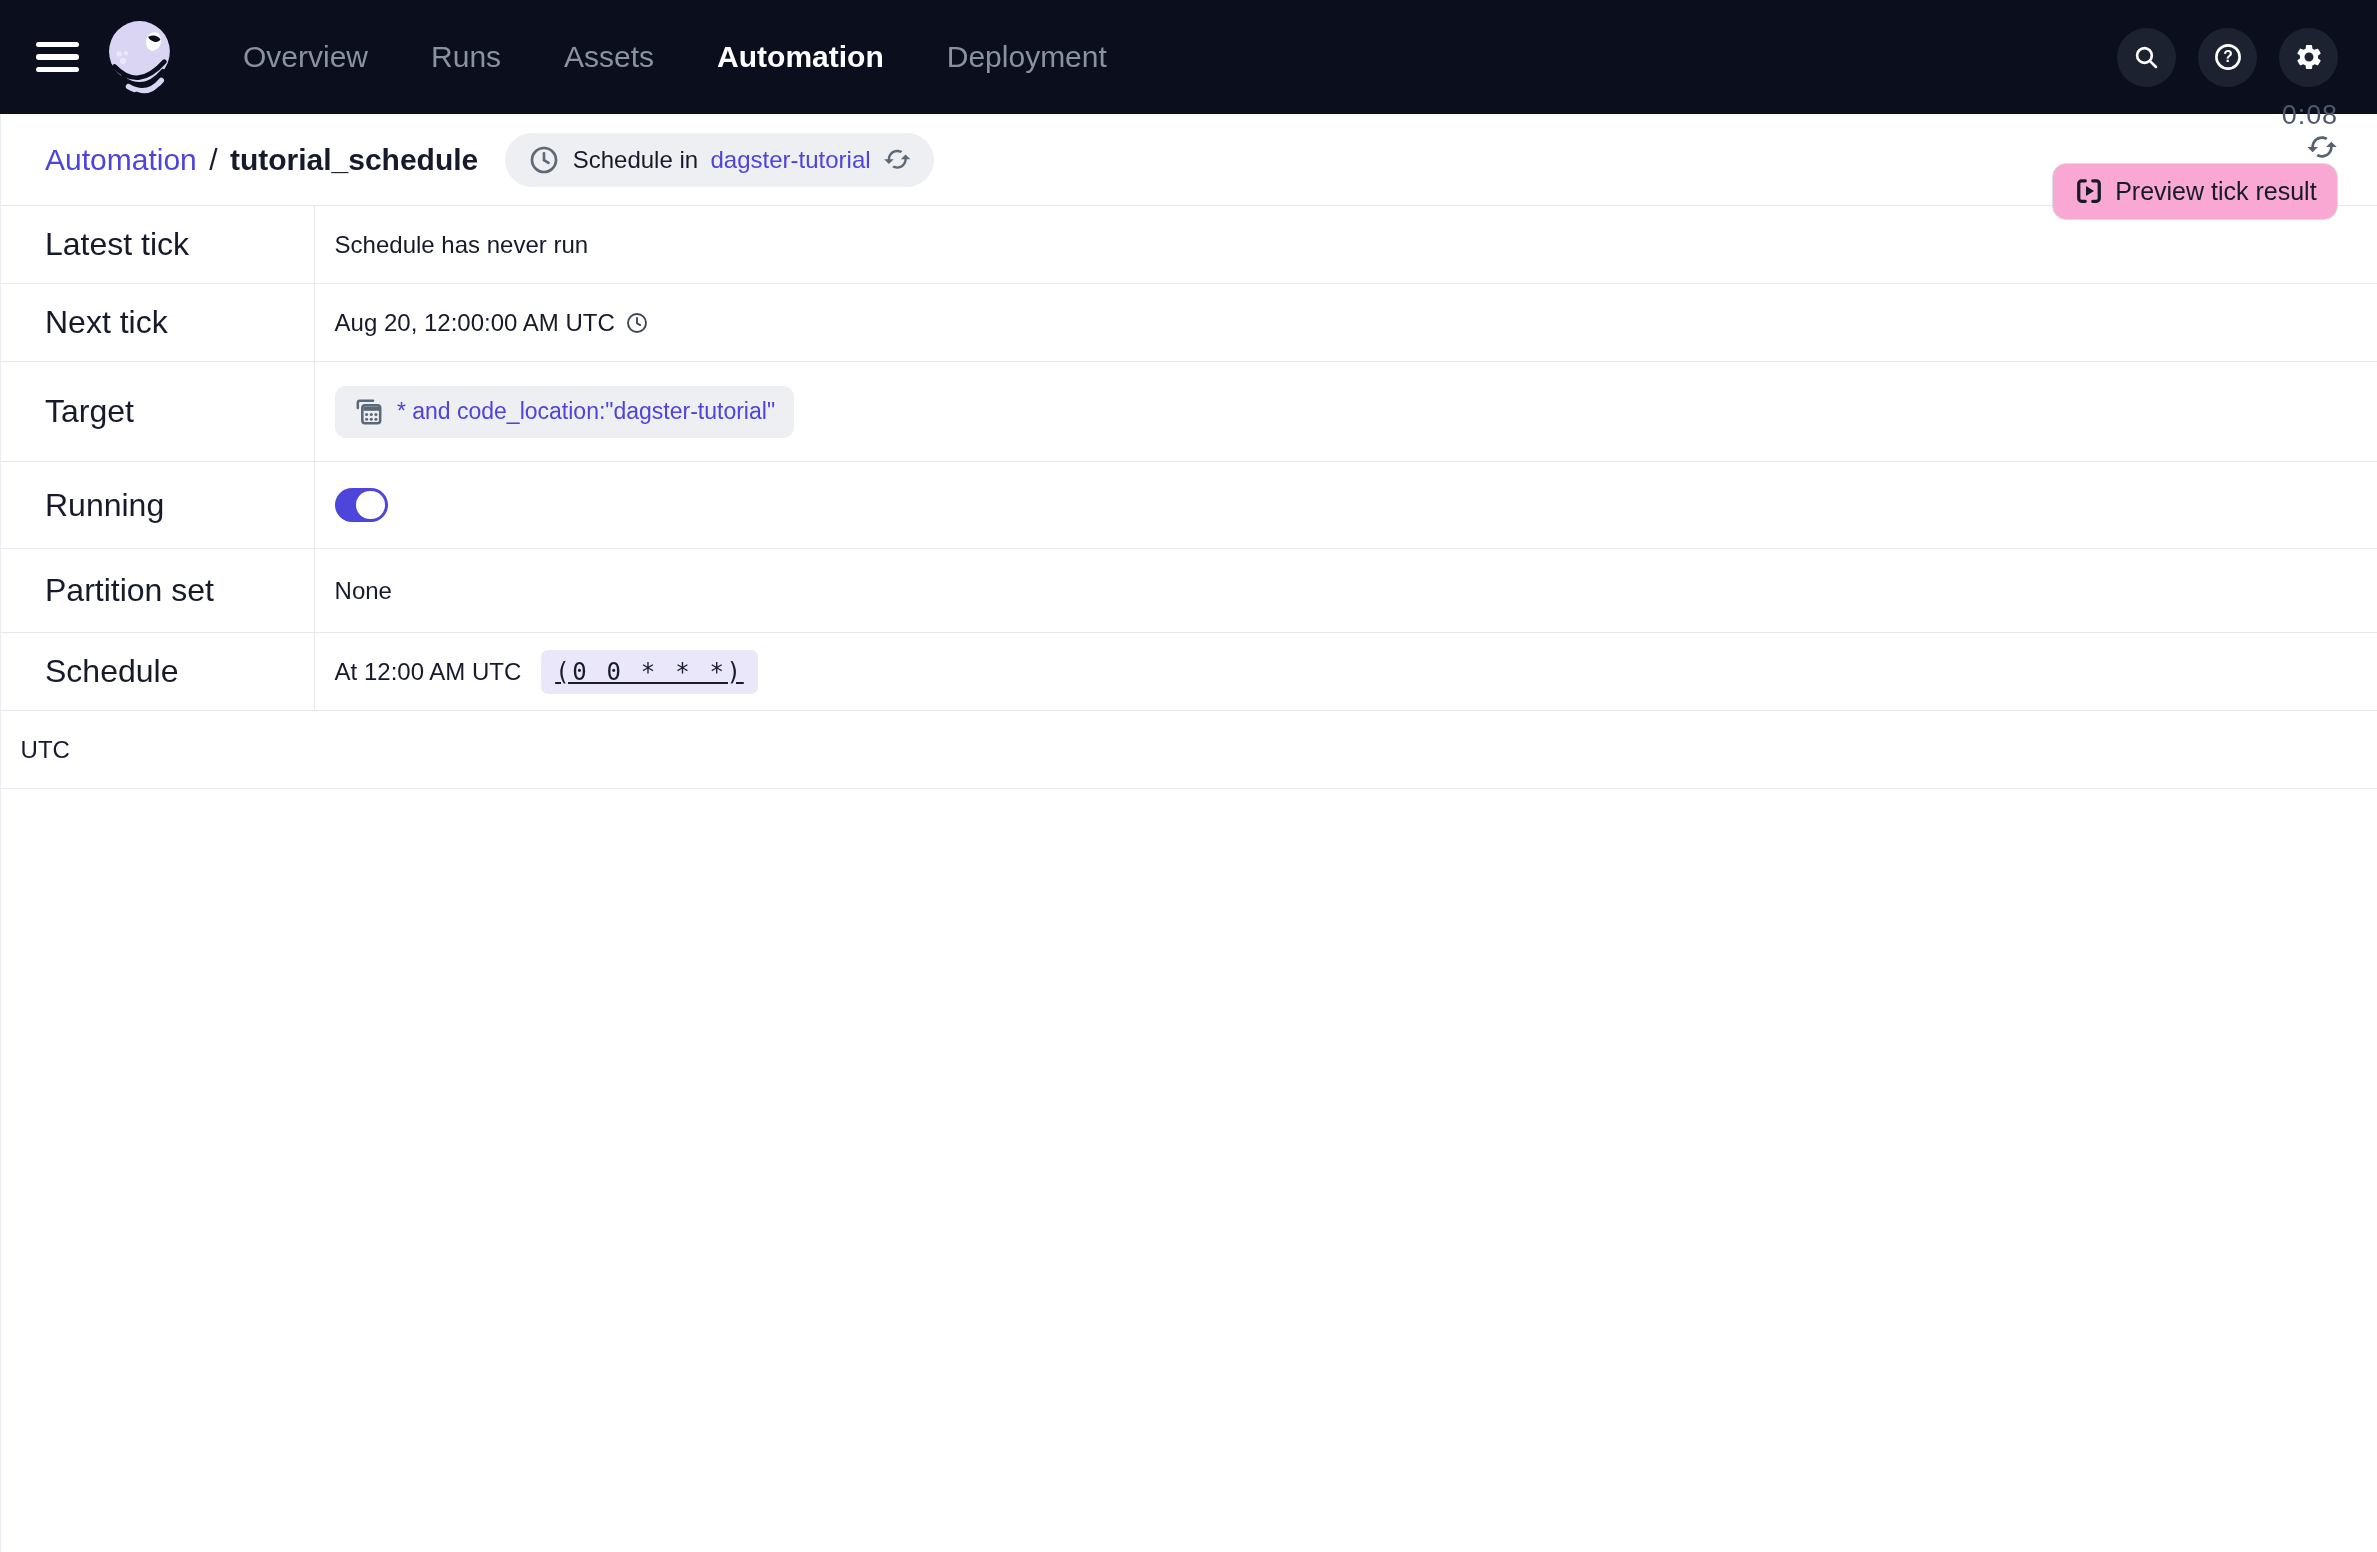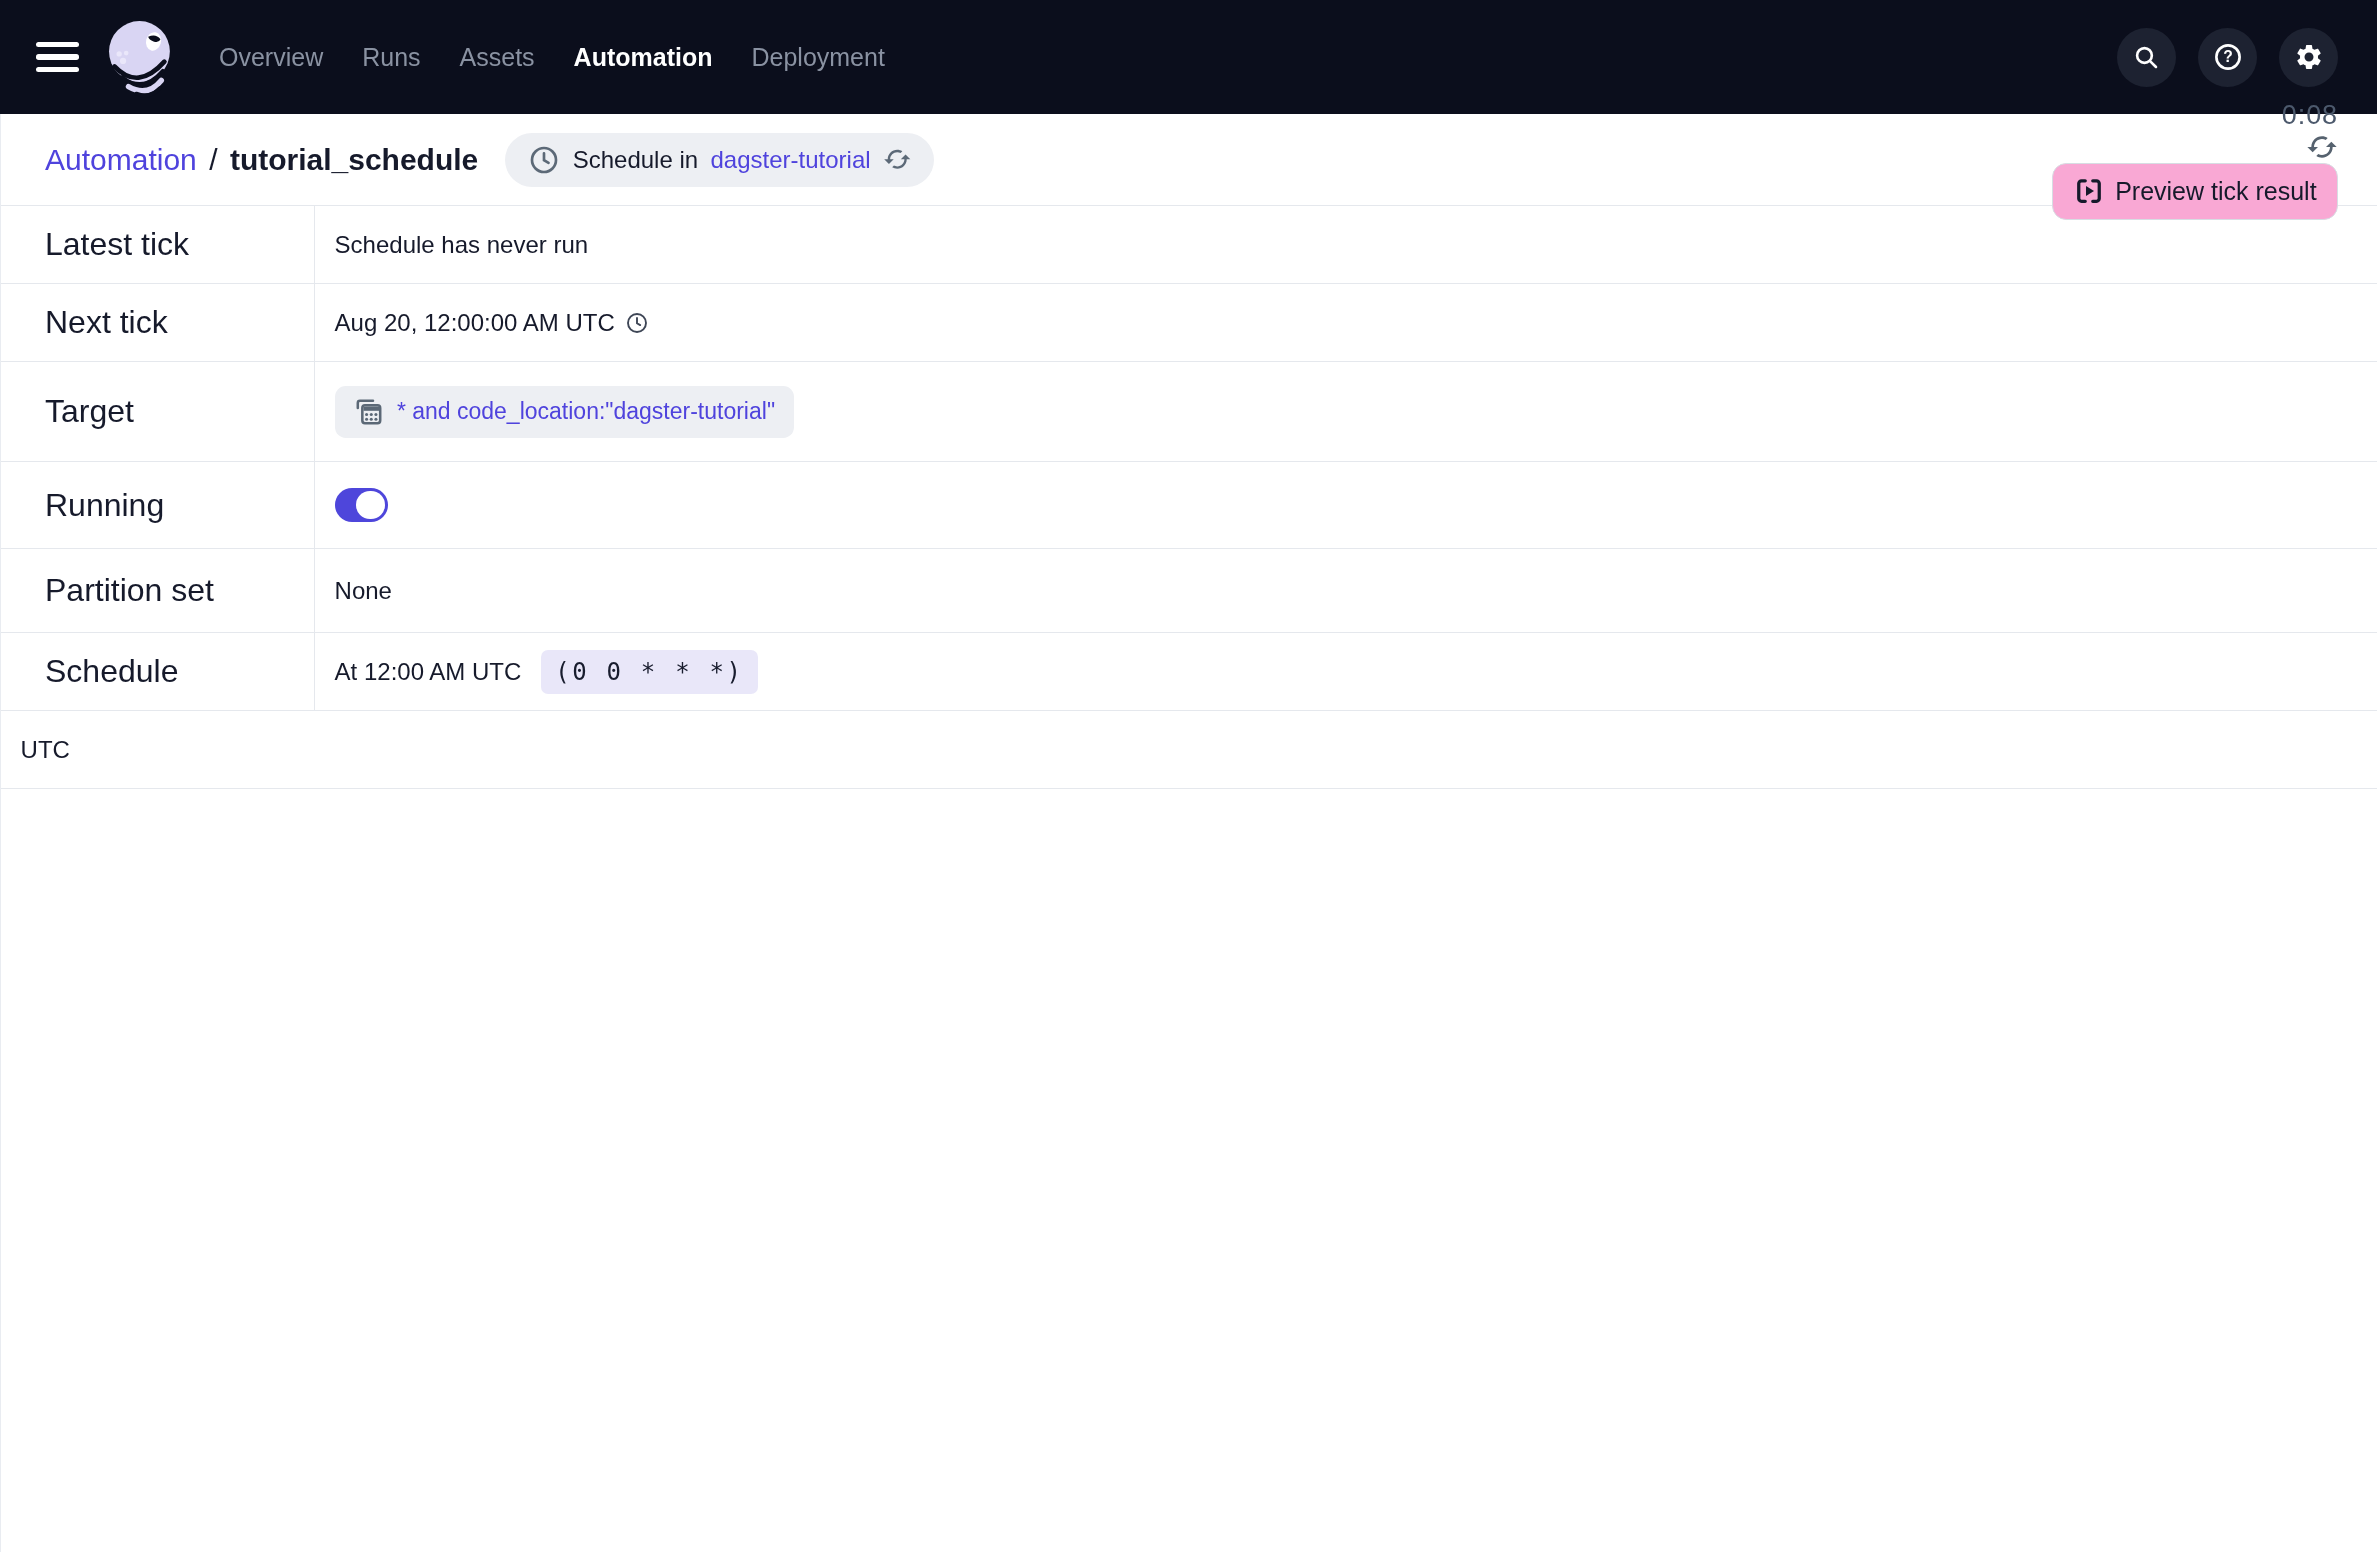--- a/index.html
+++ b/index.html
@@ -22,21 +22,21 @@
   a{text-decoration:none;cursor:pointer;}
 
   
   .topnav{height:114px;background:var(--nav-bg);display:flex;align-items:center;
     padding:0 39px 0 36px;}
   .hamburger{width:43px;height:30px;display:flex;flex-direction:column;
     justify-content:space-between;cursor:pointer;background:none;border:none;}
   .hamburger span{display:block;height:5.3px;border-radius:2.7px;background:#ffffff;}
   .logo{width:78px;height:82px;margin-left:23px;flex:0 0 auto;}
   .navlinks{display:flex;align-items:center;gap:39px;margin-left:39px;}
-  .navlinks a{font-size:25px;font-weight:500;color:var(--nav-inactive);}
+  .navlinks a{font-size:30px;font-weight:500;color:var(--nav-inactive);margin-left:24px;}
   .navlinks a.active{color:#ffffff;font-weight:700;}
   .topnav .spacer{flex:1;}
   .navicons{display:flex;align-items:center;gap:22px;}
   .iconbtn{width:59px;height:59px;border-radius:50%;background:var(--nav-chip);
     border:none;display:flex;align-items:center;justify-content:center;cursor:pointer;}
   .iconbtn svg{display:block;}
 
   
   .content{height:1439px;border-left:1.8px solid #e9ecf1;}
 
@@ -72,21 +72,21 @@
     border-radius:10.7px;height:52px;padding:0 18.7px;cursor:pointer;}
   .targetbadge .sel{font-size:23px;color:var(--accent);}
 
   .toggle{position:relative;width:53px;height:34px;border-radius:17px;
     background:var(--toggle-on);border:none;cursor:pointer;}
   .toggle .knob{position:absolute;top:2.7px;right:2.7px;width:28.5px;height:28.5px;
     border-radius:50%;background:#ffffff;}
 
   .cron{margin-left:19.6px;background:var(--cron-bg);border-radius:7.1px;
     padding:8px 14.2px;font-family:"DejaVu Sans Mono",monospace;font-size:24px;
-    letter-spacing:2.7px;color:#181c2e;}
+    letter-spacing:2.7px;color:#181c2e;text-decoration:underline;}
 
   .vclock{margin-left:10.7px;display:flex;}
 </style>
 </head>
 <body>
 
 <header class="topnav">
   <button class="hamburger">
     <span></span>
     <span></span>

